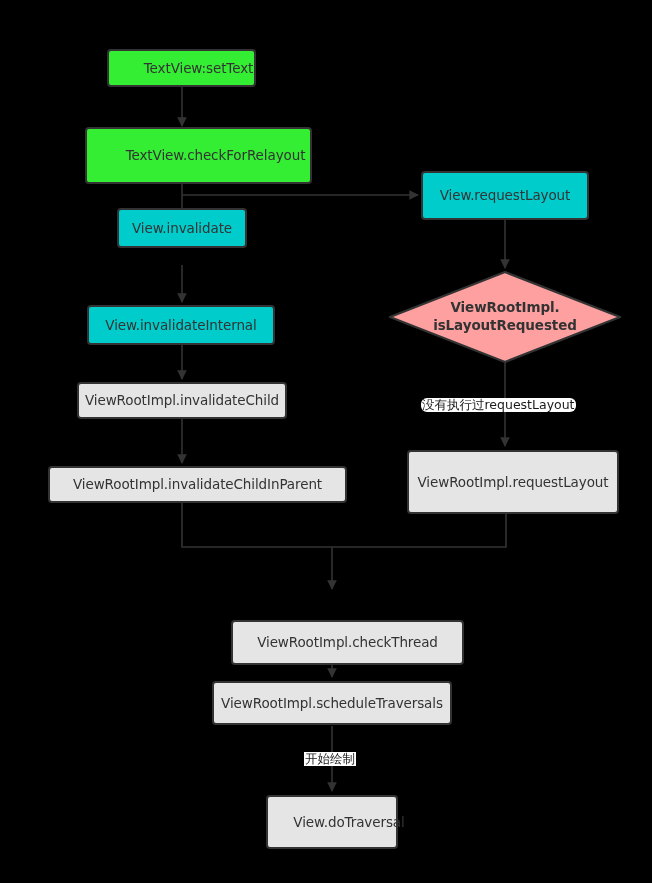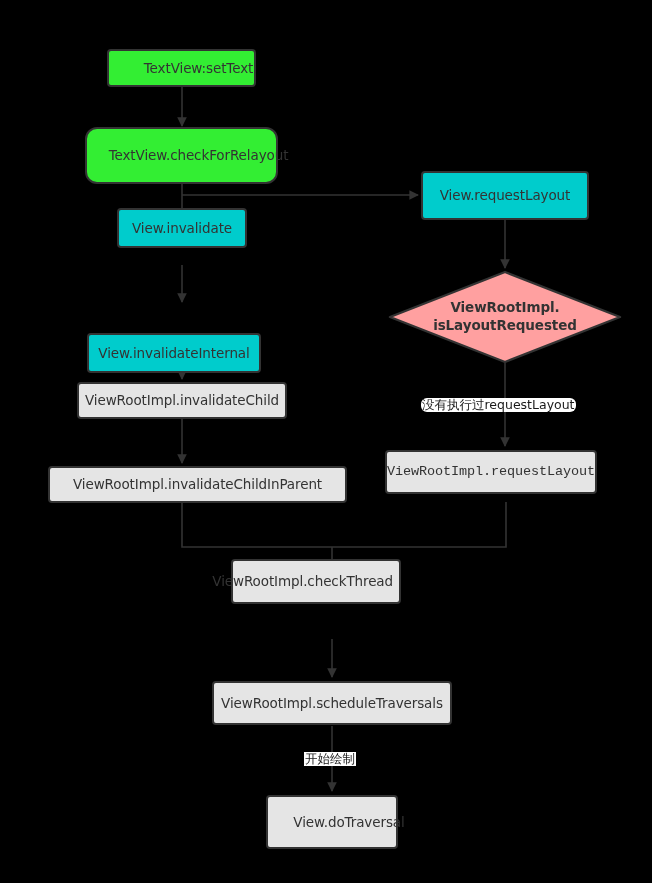--- a/index.html
+++ b/index.html
@@ -114,29 +114,29 @@
       <path d="M 332,639 L 332,677" marker-end="url(#arrow)"></path>
 
       <path d="M 332,726 L 332,791" marker-end="url(#arrow)"></path>
     </g>
   </svg>
 
   <div class="node green" style="left:107px; top:49px; width:149px; height:38px;">
     <span>TextView:setText</span>
   </div>
 
-  <div class="node green" style="left:85px; top:127px; width:193px; height:57px;border-radius:12px;">
+  <div class="node green" style="left:85px; top:127px; width:227px; height:57px;">
     <span>TextView.checkForRelayout</span>
   </div>
 
   <div class="node cyan" style="left:117px; top:208px; width:130px; height:40px;">
     <span>View.invalidate</span>
   </div>
 
-  <div class="node cyan" style="left:87px; top:305px; width:174px; height:40px;margin-top:28px;">
+  <div class="node cyan" style="left:87px; top:305px; width:188px; height:40px;">
     <span>View.invalidateInternal</span>
   </div>
 
   <div class="node pink" style="left:77px; top:382px; width:210px; height:37px;">
     <span>ViewRootImpl.invalidateChild</span>
   </div>
 
   <div class="node pink" style="left:48px; top:466px; width:299px; height:37px;">
     <span>ViewRootImpl.invalidateChildInParent</span>
   </div>
@@ -154,25 +154,25 @@
         <div>ViewRootImpl.</div>
         <div>isLayoutRequested</div>
       </div>
     </div>
   </div>
 
   <div class="edge-label" style="left:421px; top:398px;border-radius:6px;">
     <span>没有执行过requestLayout</span>
   </div>
 
-  <div class="node pink" style="left:385px; top:450px; width:212px; height:44px;font-family:Liberation Mono, monospace;">
+  <div class="node pink" style="left:407px; top:450px; width:212px; height:64px;">
     <span>ViewRootImpl.requestLayout</span>
   </div>
 
-  <div class="node pink" style="left:231px; top:559px; width:170px; height:45px;justify-content:flex-end;">
+  <div class="node pink" style="left:231px; top:620px; width:233px; height:45px;">
     <span>ViewRootImpl.checkThread</span>
   </div>
 
   <div class="node pink" style="left:212px; top:681px; width:240px; height:44px;">
     <span>ViewRootImpl.scheduleTraversals</span>
   </div>
 
   <div class="edge-label" style="left:304px; top:752px;">
     <span>开始绘制</span>
   </div>

